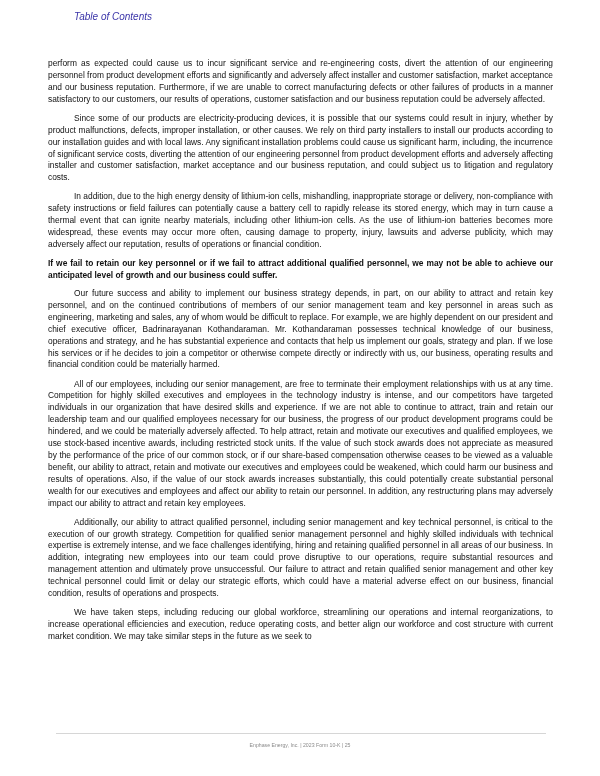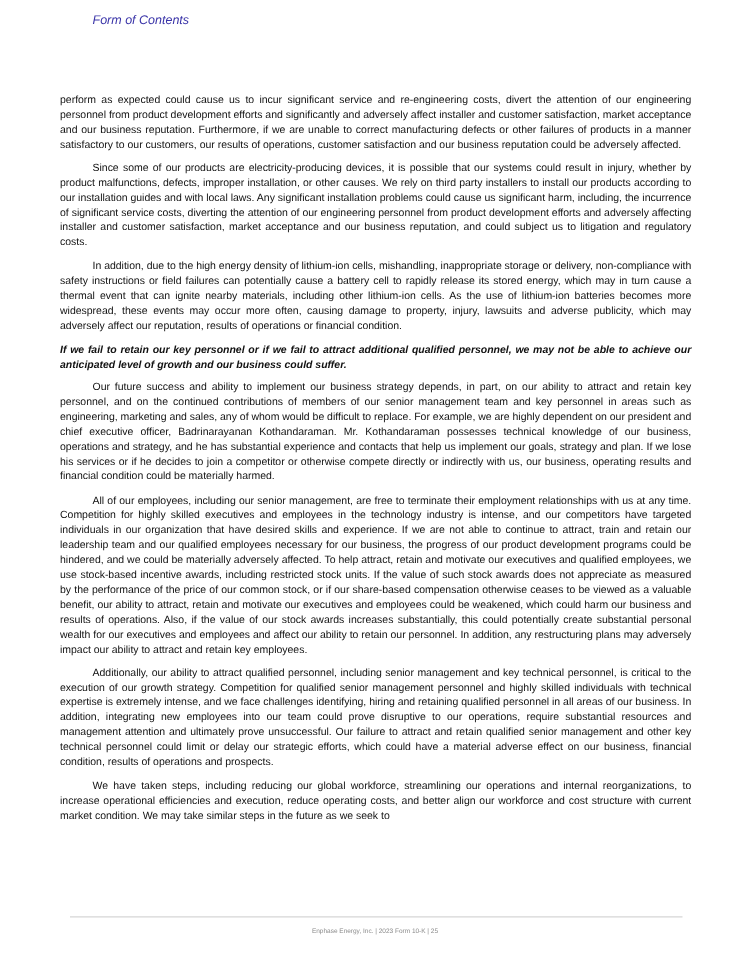--- a/index.html
+++ b/index.html
@@ -21,35 +21,34 @@
       top: 10px;
       font-size: 10px;
       font-style: italic;
       color: #3a34a8;
       text-decoration: none;
       line-height: 14px;
     }
     .content {
       position: absolute;
       left: 48px;
-      top: 74px;
+      top: 58px;
       width: 505px;
       font-size: 8.4px;
       line-height: 11.9px;
       text-align: justify;
     }
     .content p {
       margin: 0 0 7.2px 0;
     }
     .content p.indent {
       text-indent: 26px;
     }
     .content p.heading {
       font-weight: bold;
-      font-style: italic;
       margin-bottom: 6px;
     }
     .footer-rule {
       position: absolute;
       left: 56px;
       top: 733px;
       width: 490px;
       height: 0;
       border-top: 1px solid #d6d6d6;
     }
@@ -60,21 +59,21 @@
       width: 600px;
       text-align: center;
       font-size: 5.2px;
       color: #8a8a8a;
       line-height: 8px;
     }
   </style>
 </head>
 <body>
 
-<a class="toc-link" href="#">Form of Contents</a>
+<a class="toc-link" href="#">Table of Contents</a>
 
 <div class="content">
   <p class="">perform as expected could cause us to incur significant service and re-engineering costs, divert the attention of our engineering personnel from product development efforts and significantly and adversely affect installer and customer satisfaction, market acceptance and our business reputation. Furthermore, if we are unable to correct manufacturing defects or other failures of products in a manner satisfactory to our customers, our results of operations, customer satisfaction and our business reputation could be adversely affected.</p>
   <p class="indent">Since some of our products are electricity-producing devices, it is possible that our systems could result in injury, whether by product malfunctions, defects, improper installation, or other causes. We rely on third party installers to install our products according to our installation guides and with local laws. Any significant installation problems could cause us significant harm, including, the incurrence of significant service costs, diverting the attention of our engineering personnel from product development efforts and adversely affecting installer and customer satisfaction, market acceptance and our business reputation, and could subject us to litigation and regulatory costs.</p>
   <p class="indent">In addition, due to the high energy density of lithium-ion cells, mishandling, inappropriate storage or delivery, non-compliance with safety instructions or field failures can potentially cause a battery cell to rapidly release its stored energy, which may in turn cause a thermal event that can ignite nearby materials, including other lithium-ion cells. As the use of lithium-ion batteries becomes more widespread, these events may occur more often, causing damage to property, injury, lawsuits and adverse publicity, which may adversely affect our reputation, results of operations or financial condition.</p>
   <p class="heading">If we fail to retain our key personnel or if we fail to attract additional qualified personnel, we may not be able to achieve our anticipated level of growth and our business could suffer.</p>
   <p class="indent">Our future success and ability to implement our business strategy depends, in part, on our ability to attract and retain key personnel, and on the continued contributions of members of our senior management team and key personnel in areas such as engineering, marketing and sales, any of whom would be difficult to replace. For example, we are highly dependent on our president and chief executive officer, Badrinarayanan Kothandaraman. Mr. Kothandaraman possesses technical knowledge of our business, operations and strategy, and he has substantial experience and contacts that help us implement our goals, strategy and plan. If we lose his services or if he decides to join a competitor or otherwise compete directly or indirectly with us, our business, operating results and financial condition could be materially harmed.</p>
   <p class="indent">All of our employees, including our senior management, are free to terminate their employment relationships with us at any time. Competition for highly skilled executives and employees in the technology industry is intense, and our competitors have targeted individuals in our organization that have desired skills and experience. If we are not able to continue to attract, train and retain our leadership team and our qualified employees necessary for our business, the progress of our product development programs could be hindered, and we could be materially adversely affected. To help attract, retain and motivate our executives and qualified employees, we use stock-based incentive awards, including restricted stock units. If the value of such stock awards does not appreciate as measured by the performance of the price of our common stock, or if our share-based compensation otherwise ceases to be viewed as a valuable benefit, our ability to attract, retain and motivate our executives and employees could be weakened, which could harm our business and results of operations. Also, if the value of our stock awards increases substantially, this could potentially create substantial personal wealth for our executives and employees and affect our ability to retain our personnel. In addition, any restructuring plans may adversely impact our ability to attract and retain key employees.</p>
   <p class="indent">Additionally, our ability to attract qualified personnel, including senior management and key technical personnel, is critical to the execution of our growth strategy. Competition for qualified senior management personnel and highly skilled individuals with technical expertise is extremely intense, and we face challenges identifying, hiring and retaining qualified personnel in all areas of our business. In addition, integrating new employees into our team could prove disruptive to our operations, require substantial resources and management attention and ultimately prove unsuccessful. Our failure to attract and retain qualified senior management and other key technical personnel could limit or delay our strategic efforts, which could have a material adverse effect on our business, financial condition, results of operations and prospects.</p>
   <p class="indent">We have taken steps, including reducing our global workforce, streamlining our operations and internal reorganizations, to increase operational efficiencies and execution, reduce operating costs, and better align our workforce and cost structure with current market condition. We may take similar steps in the future as we seek to</p>

